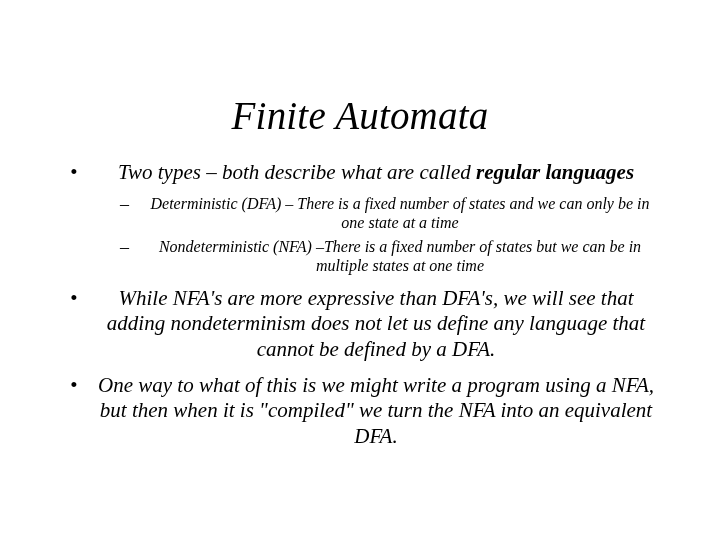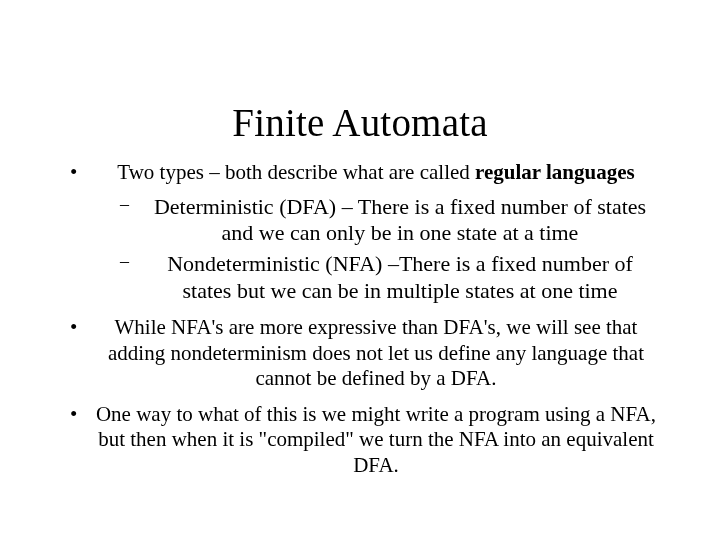--- a/index.html
+++ b/index.html
@@ -8,22 +8,23 @@
     width: 720px;
     height: 540px;
     background: #ffffff;
     font-family: "Times New Roman", Times, serif;
     color: #000000;
   }
   .slide {
     width: 720px;
     height: 540px;
     box-sizing: border-box;
-    padding: 16px;
+    padding: 9px;
     position: relative;
+    font-style: italic;
   }
   .title {
     text-align: center;
     font-size: 39px;
     font-weight: normal;
     padding-top: 84px;
     margin: 0;
     letter-spacing: 0.2px;
   }
   .body {
@@ -50,21 +51,21 @@
     position: absolute;
     left: 4px;
     top: 0;
     font-size: 21px;
   }
   .lvl2 {
     margin-top: 8px;
     margin-bottom: 8px;
   }
   .lvl2 > li {
-    font-size: 22px;
+    font-size: 16px;
     line-height: 1.22;
     padding-left: 48px;
     position: relative;
     margin-bottom: 4px;
   }
   .lvl2 > li::before {
     content: "–";
     position: absolute;
     left: 28px;
     top: 0;

